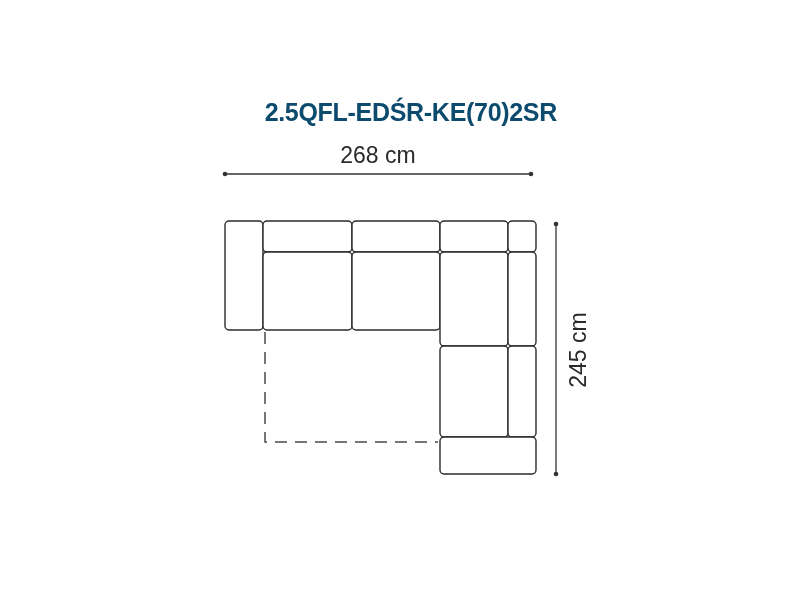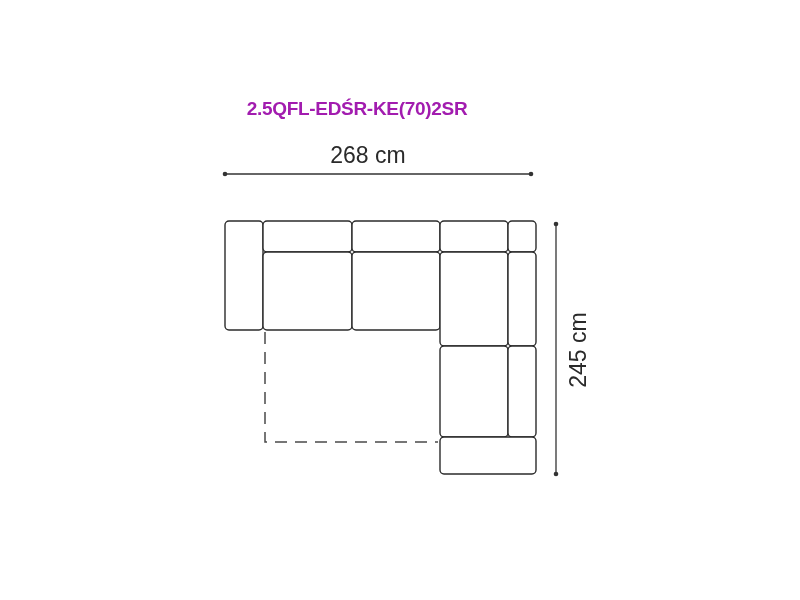--- a/index.html
+++ b/index.html
@@ -13,36 +13,36 @@
     height: 600px;
     background: #ffffff;
     overflow: hidden;
     font-family: "Liberation Sans", "DejaVu Sans", sans-serif;
   }
   .product-title {
     position: absolute;
     left: 157px;
     top: 98px;
     width: 400px;
-    text-align: center;
-    font-size: 19px;
+    text-align: right;
+    font-size: 25px;
     font-weight: bold;
     letter-spacing: -0.3px;
-    color: #a21caf;
+    color: #0c4a6e;
     white-space: nowrap;
   }
   .dim-label {
     position: absolute;
     font-size: 23px;
     font-weight: 400;
     color: #2a2a2a;
     white-space: nowrap;
   }
   .dim-label-width {
-    left: 268px;
+    left: 278px;
     top: 142px;
     width: 200px;
     text-align: center;
   }
   .dim-label-depth {
     left: 578px;
     top: 350px;
     transform: translate(-50%, -50%) rotate(-90deg);
   }
   .diagram-svg {

